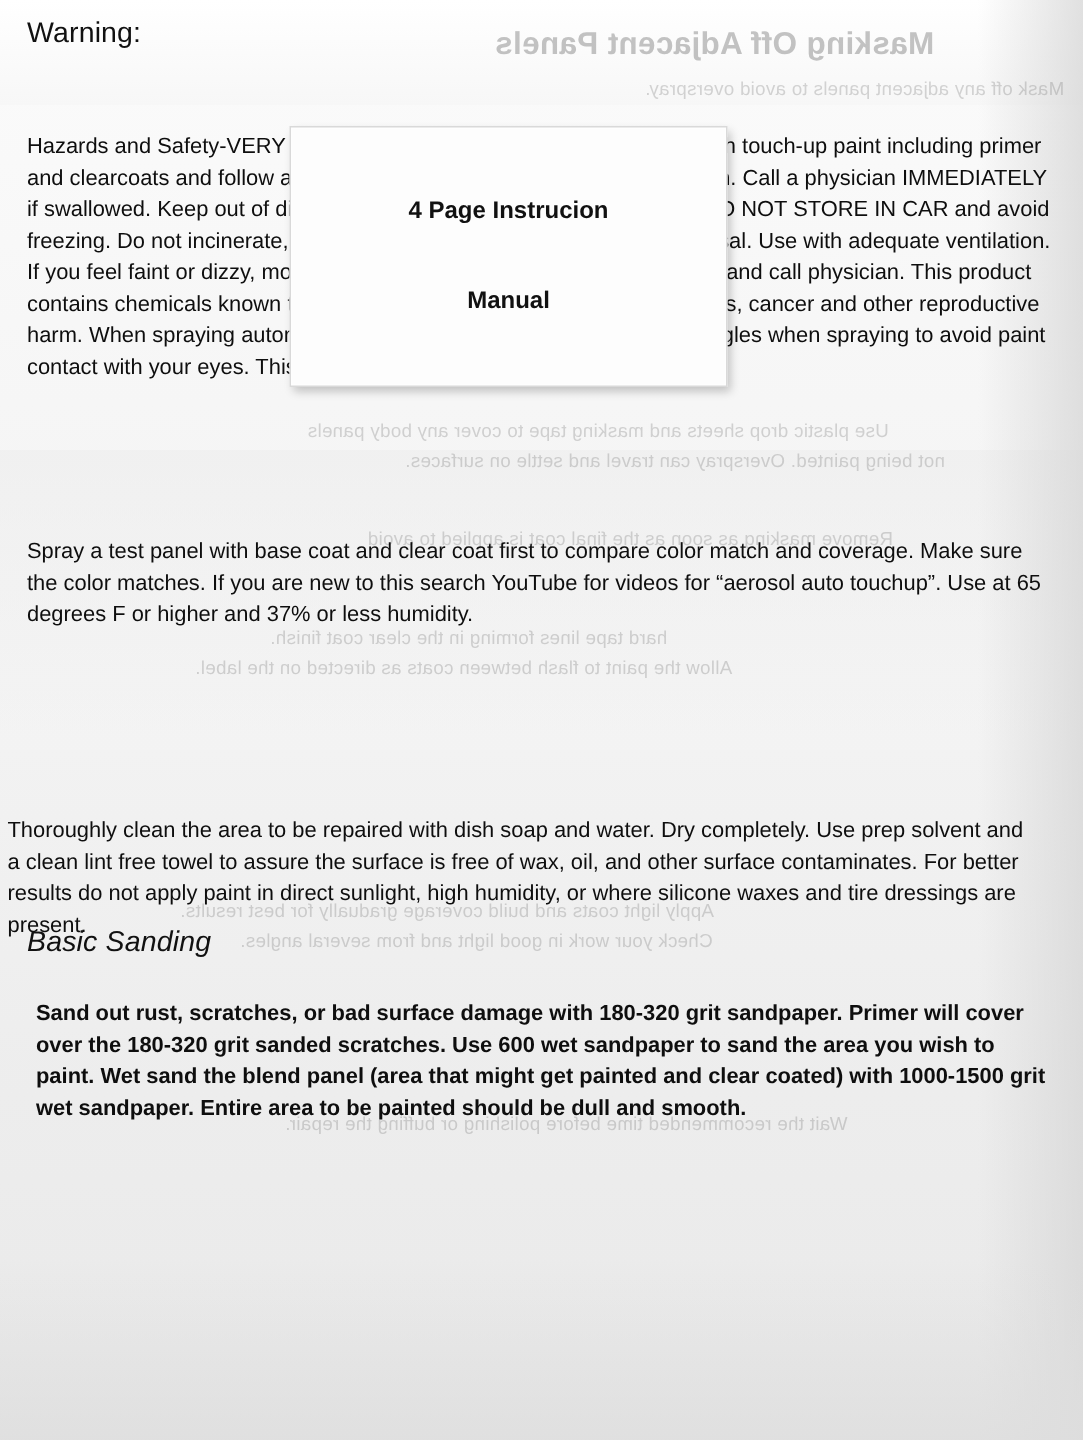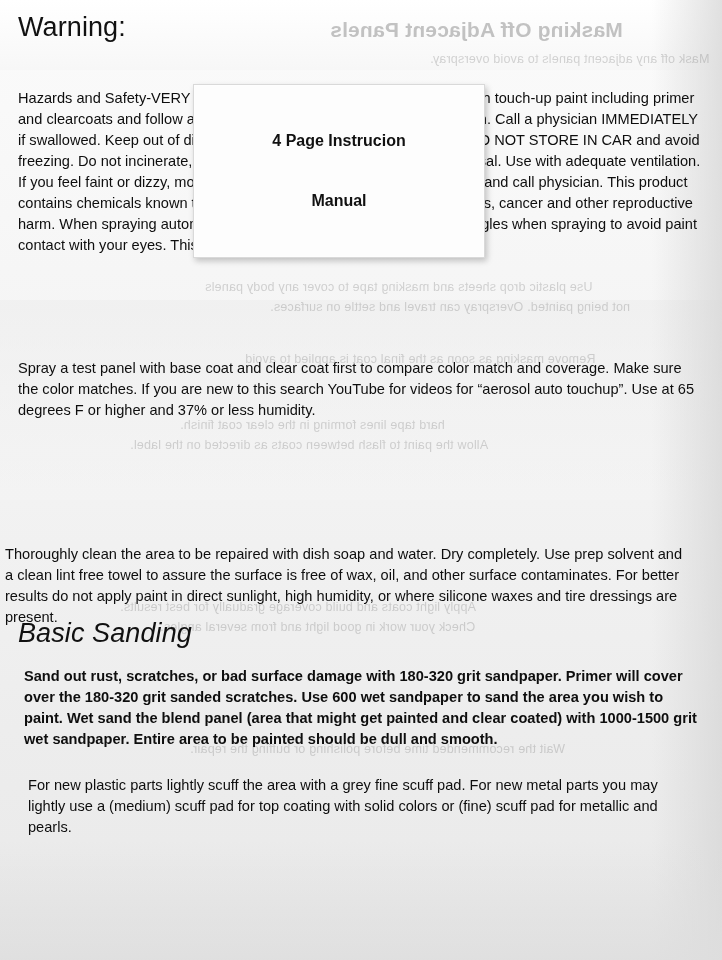--- a/index.html
+++ b/index.html
@@ -47,21 +47,21 @@
     white-space: nowrap;
   }
   .bleed-title {
     font-size: 21px;
     font-weight: 700;
     color: rgba(100,100,100,0.38);
   }
   .bleed-line { font-size: 12.5px; }
 
   h1.sec {
-    font-size: 27px;
+    font-size: 19px;
     font-weight: 400;
     margin: 0;
     letter-spacing: 0.1px;
     color: #111;
   }
   .body-text {
     font-size: 14.6px;
     line-height: 21px;
     color: #0e0e0e;
     margin: 0;
@@ -137,22 +137,19 @@
   <div class="blk" style="left:5px; top:508px; width:678px;margin-top:36px;">
     <p class="body-text">Thoroughly clean the area to be repaired with dish soap and water.  Dry completely. Use prep solvent and a clean lint free towel to assure the surface is free of wax, oil, and other surface contaminates. For better results do not apply paint in direct sunlight, high humidity, or where silicone waxes and tire dressings are present.</p>
   </div>
 
   <div class="blk" style="left:18px; top:618px; width:690px;font-style:italic;">
     <h1 class="sec">Basic Sanding</h1>
   </div>
   <div class="blk" style="left:24px; top:666px; width:676px;font-weight:bold;">
     <p class="body-text">Sand out rust, scratches, or bad surface damage with 180-320 grit sandpaper. Primer will cover over the 180-320 grit sanded scratches. Use 600 wet sandpaper to sand the area you wish to paint. Wet sand the blend panel (area that might get painted and clear coated) with 1000-1500 grit wet sandpaper. Entire area to be painted should be dull and smooth.</p>
   </div>
-  <div class="blk" style="left:28px; top:775px; width:670px;">
-    <p class="body-text">For new plastic parts lightly scuff the area with a grey fine scuff pad. For new metal parts you may lightly use a (medium) scuff pad for top coating with solid colors or (fine) scuff pad for metallic and pearls.</p>
-  </div>
 
   <div class="sticker">
     <div class="l1">4 Page Instrucion</div>
     <div class="l2">Manual</div>
   </div>
 
 </div>
 
 </body></html>

